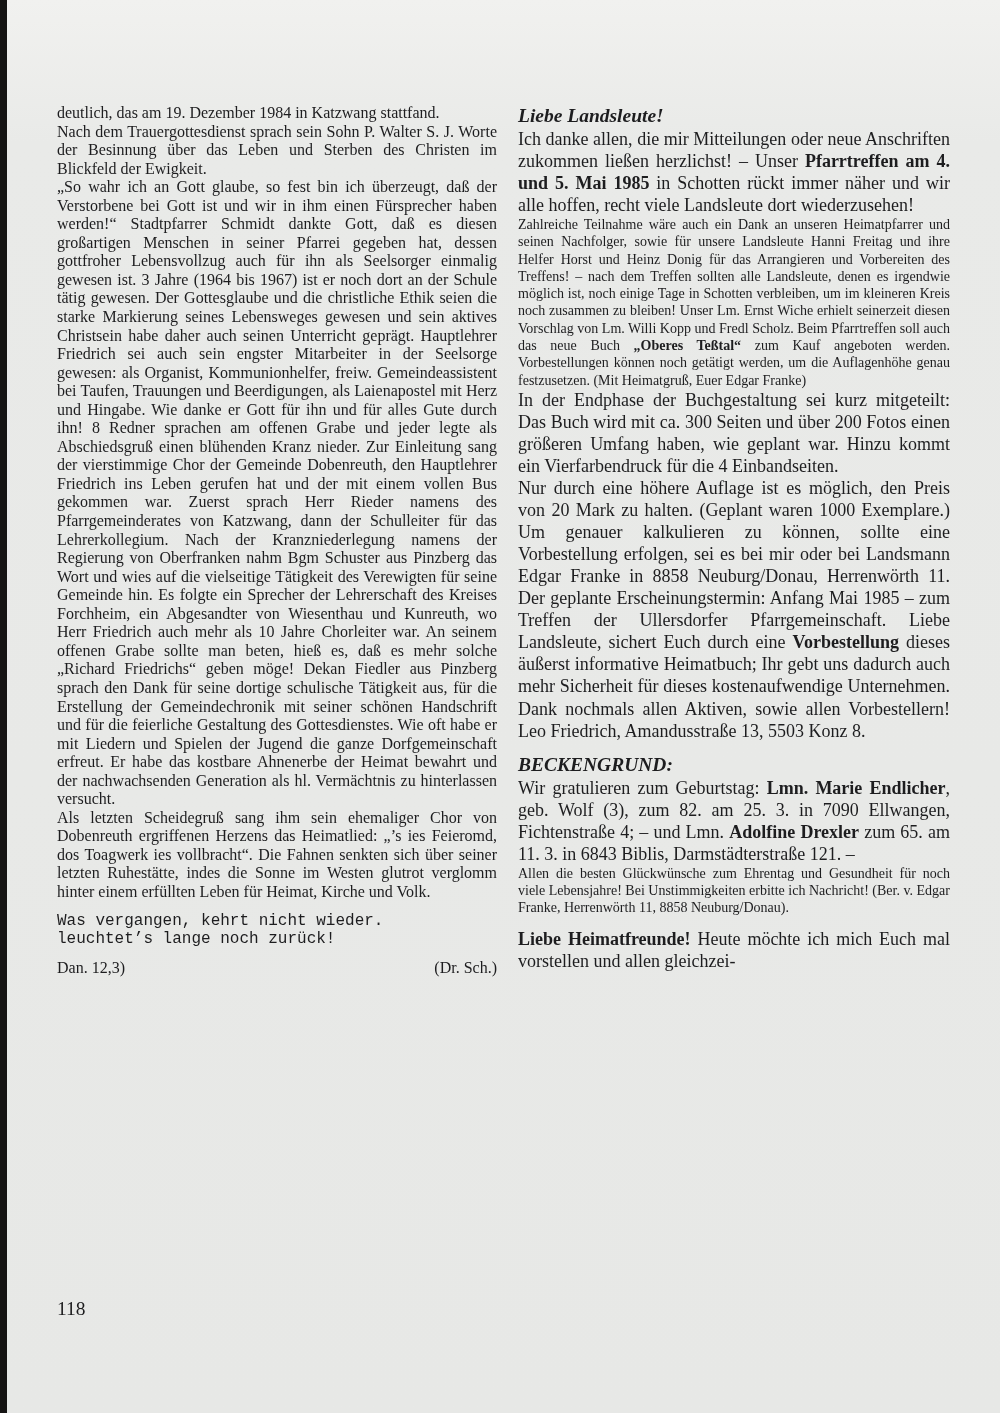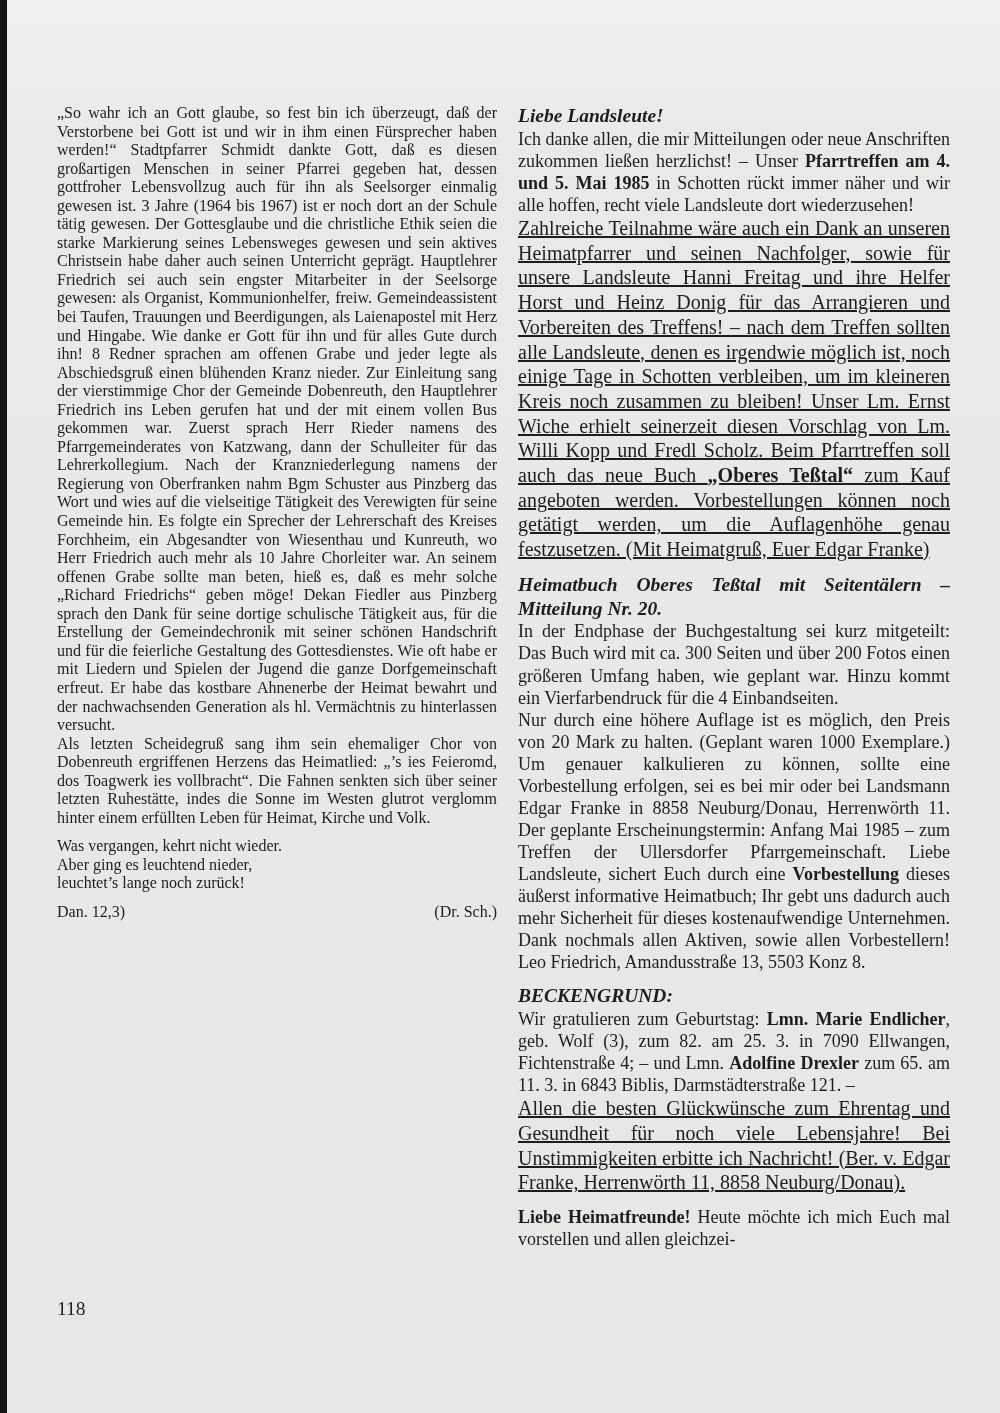--- a/index.html
+++ b/index.html
@@ -43,28 +43,28 @@
     font-size: 18px;
     line-height: 1.225;
   }
   .col p { margin: 0; }
   .col .heading {
     font-weight: bold;
     text-align: justify;
   }
   .col-right .heading { font-size: 19.5px; font-style: italic; }
   .col-right .small {
-    font-size: 20px;
+    font-size: 14px;
     line-height: 1.235;
-    text-decoration: underline;
   }
   .gap { margin-top: 11px !important; }
   .poem {
     text-align: left;
     margin: 10px 0 10px 0;
+    font-family: Liberation Mono, monospace;
   }
   .split {
     display: flex;
     justify-content: space-between;
     text-align: left;
   }
   .b { font-weight: bold; }
   .page-number {
     position: absolute;
     left: 57px;
@@ -73,37 +73,37 @@
     color: var(--ink, #1d1d1f);
     text-align: right;
   }
 </style>
 </head>
 <body>
 
 <div class="page">
   <div class="scan-edge"></div>
   <div class="col col-left" id="col-left">
+      <p class="paragraph"><span>deutlich, das am 19. Dezember 1984 in Katzwang stattfand.</span></p>
+      <p class="paragraph"><span>Nach dem Trauergottesdienst sprach sein Sohn P. Walter S. J. Worte der Besinnung über das Leben und Sterben des Christen im Blickfeld der Ewigkeit.</span></p>
       <p class="paragraph"><span>„So wahr ich an Gott glaube, so fest bin ich überzeugt, daß der Verstorbene bei Gott ist und wir in ihm einen Fürsprecher haben werden!“ Stadtpfarrer Schmidt dankte Gott, daß es diesen großartigen Menschen in seiner Pfarrei gegeben hat, dessen gottfroher Lebensvollzug auch für ihn als Seelsorger einmalig gewesen ist. 3 Jahre (1964 bis 1967) ist er noch dort an der Schule tätig gewesen. Der Gottesglaube und die christliche Ethik seien die starke Markierung seines Lebensweges gewesen und sein aktives Christsein habe daher auch seinen Unterricht geprägt. Hauptlehrer Friedrich sei auch sein engster Mitarbeiter in der Seelsorge gewesen: als Organist, Kommunionhelfer, freiw. Gemeindeassistent bei Taufen, Trauungen und Beerdigungen, als Laienapostel mit Herz und Hingabe. Wie danke er Gott für ihn und für alles Gute durch ihn! 8 Redner sprachen am offenen Grabe und jeder legte als Abschiedsgruß einen blühenden Kranz nieder. Zur Einleitung sang der vierstimmige Chor der Gemeinde Dobenreuth, den Hauptlehrer Friedrich ins Leben gerufen hat und der mit einem vollen Bus gekommen war. Zuerst sprach Herr Rieder namens des Pfarrgemeinderates von Katzwang, dann der Schulleiter für das Lehrerkollegium. Nach der Kranzniederlegung namens der Regierung von Oberfranken nahm Bgm Schuster aus Pinzberg das Wort und wies auf die vielseitige Tätigkeit des Verewigten für seine Gemeinde hin. Es folgte ein Sprecher der Lehrerschaft des Kreises Forchheim, ein Abgesandter von Wiesenthau und Kunreuth, wo Herr Friedrich auch mehr als 10 Jahre Chorleiter war. An seinem offenen Grabe sollte man beten, hieß es, daß es mehr solche „Richard Friedrichs“ geben möge! Dekan Fiedler aus Pinzberg sprach den Dank für seine dortige schulische Tätigkeit aus, für die Erstellung der Gemeindechronik mit seiner schönen Handschrift und für die feierliche Gestaltung des Gottesdienstes. Wie oft habe er mit Liedern und Spielen der Jugend die ganze Dorfgemeinschaft erfreut. Er habe das kostbare Ahnenerbe der Heimat bewahrt und der nachwachsenden Generation als hl. Vermächtnis zu hinterlassen versucht.</span></p>
       <p class="paragraph"><span>Als letzten Scheidegruß sang ihm sein ehemaliger Chor von Dobenreuth ergriffenen Herzens das Heimatlied: „’s ies Feieromd, dos Toagwerk ies vollbracht“. Die Fahnen senkten sich über seiner letzten Ruhestätte, indes die Sonne im Westen glutrot verglomm hinter einem erfüllten Leben für Heimat, Kirche und Volk.</span></p>
       <div class="poem">
         <div>Was vergangen, kehrt nicht wieder.</div>
-        <div>Aber ging es leuchtend nieder,</div>
         <div>leuchtet’s lange noch zurück!</div>
       </div>
       <div class="split">
         <span>Dan. 12,3)</span>
         <span>(Dr. Sch.)</span>
       </div>
     </div>
   <div class="col col-right" id="col-right">
       <p class="heading"><span>Liebe Landsleute!</span></p>
       <p class="paragraph"><span>Ich danke allen, die mir Mitteilungen oder neue Anschriften zukommen ließen herzlichst! – Unser </span><span class="b">Pfarrtreffen am 4. und 5. Mai 1985</span><span> in Schotten rückt immer näher und wir alle hoffen, recht viele Landsleute dort wiederzusehen!</span></p>
       <p class="paragraph small"><span>Zahlreiche Teilnahme wäre auch ein Dank an unseren Heimatpfarrer und seinen Nachfolger, sowie für unsere Landsleute Hanni Freitag und ihre Helfer Horst und Heinz Donig für das Arrangieren und Vorbereiten des Treffens! – nach dem Treffen sollten alle Landsleute, denen es irgendwie möglich ist, noch einige Tage in Schotten verbleiben, um im kleineren Kreis noch zusammen zu bleiben! Unser Lm. Ernst Wiche erhielt seinerzeit diesen Vorschlag von Lm. Willi Kopp und Fredl Scholz. Beim Pfarrtreffen soll auch das neue Buch </span><span class="b">„Oberes Teßtal“</span><span> zum Kauf angeboten werden. Vorbestellungen können noch getätigt werden, um die Auflagenhöhe genau festzusetzen. (Mit Heimatgruß, Euer Edgar Franke)</span></p>
-      <p class="heading gap"><span>Heimatbuch Oberes Teßtal mit Seitentälern – Mitteilung Nr. 20.</span></p>
       <p class="paragraph"><span>In der Endphase der Buchgestaltung sei kurz mitgeteilt: Das Buch wird mit ca. 300 Seiten und über 200 Fotos einen größeren Umfang haben, wie geplant war. Hinzu kommt ein Vierfarbendruck für die 4 Einbandseiten.</span></p>
       <p class="paragraph"><span>Nur durch eine höhere Auflage ist es möglich, den Preis von 20 Mark zu halten. (Geplant waren 1000 Exemplare.) Um genauer kalkulieren zu können, sollte eine Vorbestellung erfolgen, sei es bei mir oder bei Landsmann Edgar Franke in 8858 Neuburg/Donau, Herrenwörth 11. Der geplante Erscheinungstermin: Anfang Mai 1985 – zum Treffen der Ullersdorfer Pfarrgemeinschaft. Liebe Landsleute, sichert Euch durch eine </span><span class="b">Vorbestellung</span><span> dieses äußerst informative Heimatbuch; Ihr gebt uns dadurch auch mehr Sicherheit für dieses kostenaufwendige Unternehmen. Dank nochmals allen Aktiven, sowie allen Vorbestellern! Leo Friedrich, Amandusstraße 13, 5503 Konz 8.</span></p>
       <p class="heading gap"><span>BECKENGRUND:</span></p>
       <p class="paragraph"><span>Wir gratulieren zum Geburtstag: </span><span class="b">Lmn. Marie Endlicher</span><span>, geb. Wolf (3), zum 82. am 25. 3. in 7090 Ellwangen, Fichtenstraße 4; – und Lmn. </span><span class="b">Adolfine Drexler</span><span> zum 65. am 11. 3. in 6843 Biblis, Darmstädterstraße 121. –</span></p>
       <p class="paragraph small"><span>Allen die besten Glückwünsche zum Ehrentag und Gesundheit für noch viele Lebensjahre! Bei Unstimmigkeiten erbitte ich Nachricht! (Ber. v. Edgar Franke, Herrenwörth 11, 8858 Neuburg/Donau).</span></p>
       <p class="paragraph gap"><span class="b">Liebe Heimatfreunde!</span><span> Heute möchte ich mich Euch mal vorstellen und allen gleichzei-</span></p>
     </div>
   <div class="page-number">118</div>
 </div>
 

